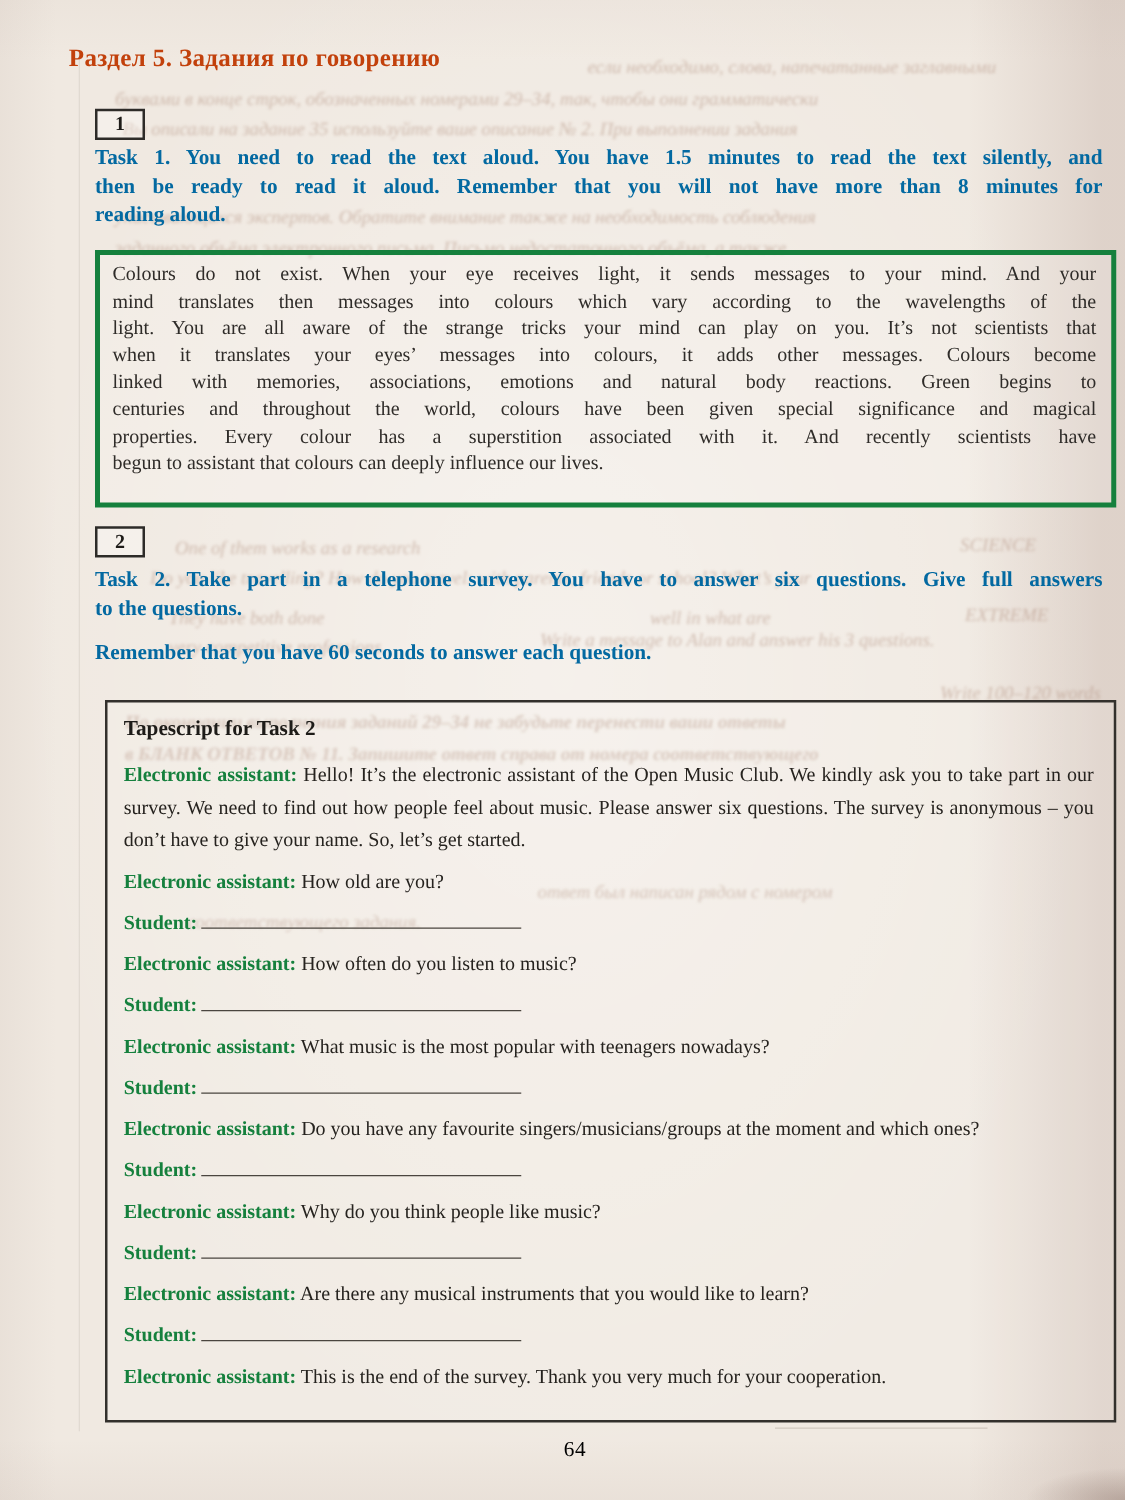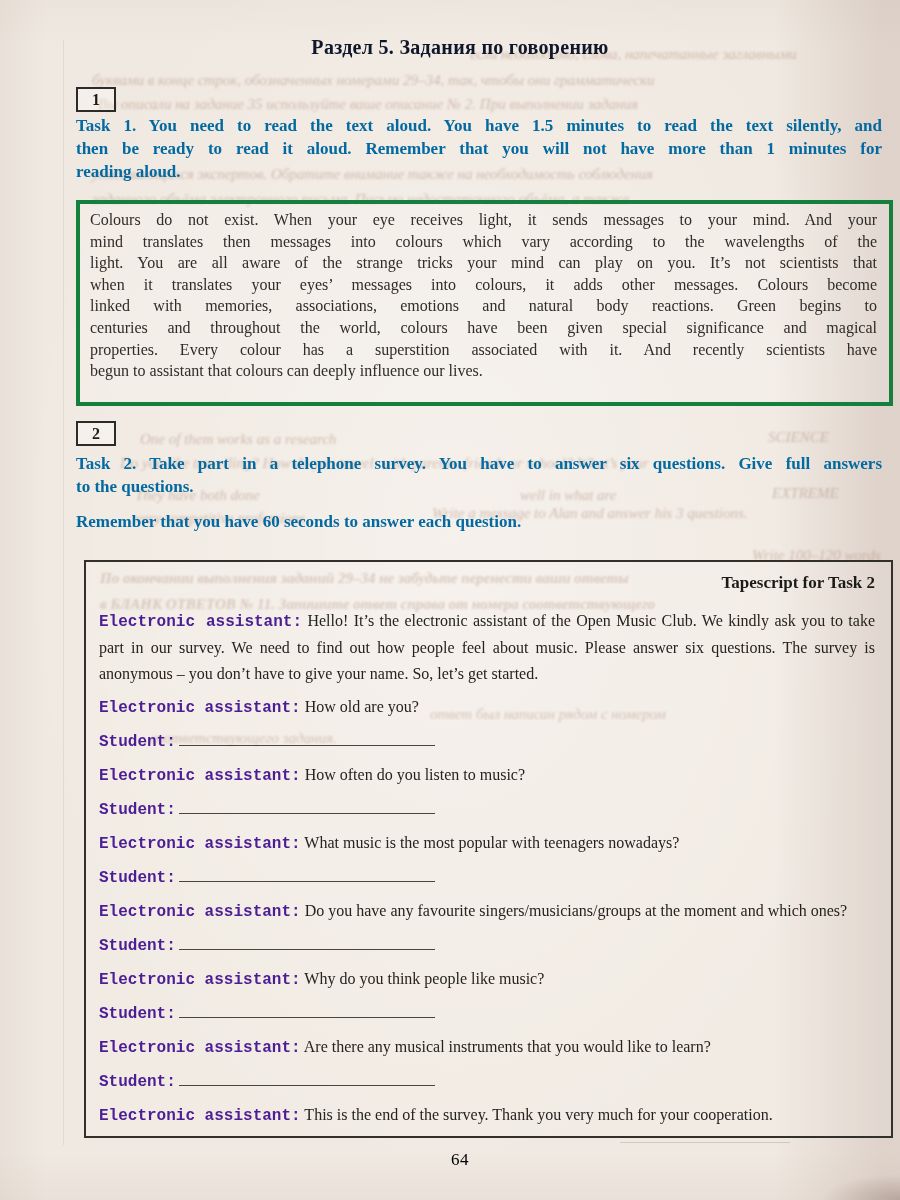--- a/index.html
+++ b/index.html
@@ -36,22 +36,22 @@
   .bleed-layer { position:absolute; inset:0; z-index:1; pointer-events:none; }
   .bleed {
     position:absolute; font-style:italic; color:#b08e7d; opacity:0.52;
     filter:blur(1.1px); font-size:15px; white-space:nowrap;
   }
   .bleed.bold { font-weight:bold; opacity:0.45; }
 
   .content { position:absolute; inset:0; z-index:2; }
 
   .section-title {
-    position:absolute; top:36px; left:55px; width:810px; text-align:center;
-    font-weight:bold; font-size:20px; color:#0f172a; letter-spacing:0.3px;
+    position:absolute; top:36px; left:55px; width:810px; 
+    font-weight:bold; font-size:20px; color:#c2410c; letter-spacing:0.3px;
   }
 
   .numbox {
     position:absolute; left:76px; width:40px; height:25px;
     border:2px solid #2d2b28; box-sizing:border-box;
     display:flex; align-items:center; justify-content:center;
     font-weight:bold; font-size:16px; color:#1d1b18;
     background:rgba(255,255,255,0.30);
   }
   #task1-numbox { top:87px; }
@@ -76,26 +76,26 @@
     background:rgba(255,255,255,0.15);
   }
 
   .tapescript-box {
     position:absolute; left:84px; top:560px; width:809px; height:578px;
     border:2px solid #33302c; box-sizing:border-box;
     padding:8px 16px 0 13px;
     font-size:16px; color:#26231f;
     background:rgba(255,255,255,0.10);
   }
-  .ts-title { text-align:right; font-weight:bold; font-size:17px; margin:3px 0 0; color:#1d1b18; }
+  .ts-title { text-align:left; font-weight:bold; font-size:17px; margin:3px 0 0; color:#1d1b18; }
   .ts-intro { margin:15px 0 0; line-height:26px; text-align:justify; }
   .qa { margin-top:7px; }
   .ea-line { margin:7px 0 0; line-height:26px; text-align:justify; }
   .student-line { margin:7px 0 0; line-height:26px; }
-  .spk { font-weight:bold; color:#4c1d95;font-family:Liberation Mono, monospace; }
+  .spk { font-weight:bold; color:#15803d; }
   .blank {
     display:inline-block; width:256px; height:13px; margin-left:3px;
     border-bottom:1.4px solid #4a453f; vertical-align:baseline;
   }
 
   .page-number {
     position:absolute; top:1150px; left:55px; width:810px; text-align:center;
     font-size:17px; color:#000000; letter-spacing:0.5px;
   }
 </style>
@@ -129,21 +129,21 @@
   </div>
 
 <div class="content">
 
   <div class="section-title">Раздел 5. Задания по говорению</div>
 
   <div class="numbox" id="task1-numbox">1</div>
 
   <div class="instruction" id="task1-instruction">
       <div class="jline">Task 1. You need to read the text aloud. You have 1.5 minutes to read the text silently, and</div>
-      <div class="jline">then be ready to read it aloud. Remember that you will not have more than 1 minutes for</div>
+      <div class="jline">then be ready to read it aloud. Remember that you will not have more than 8 minutes for</div>
       <div class="jline jlast">reading aloud.</div>
     </div>
 
   <div class="reading-box">
       <div class="jline">Colours do not exist. When your eye receives light, it sends messages to your mind. And your</div>
       <div class="jline">mind translates then messages into colours which vary according to the wavelengths of the</div>
       <div class="jline">light. You are all aware of the strange tricks your mind can play on you. It’s not scientists that</div>
       <div class="jline">when it translates your eyes’ messages into colours, it adds other messages. Colours become</div>
       <div class="jline">linked with memories, associations, emotions and natural body reactions. Green begins to</div>
       <div class="jline">centuries and throughout the world, colours have been given special significance and magical</div>

